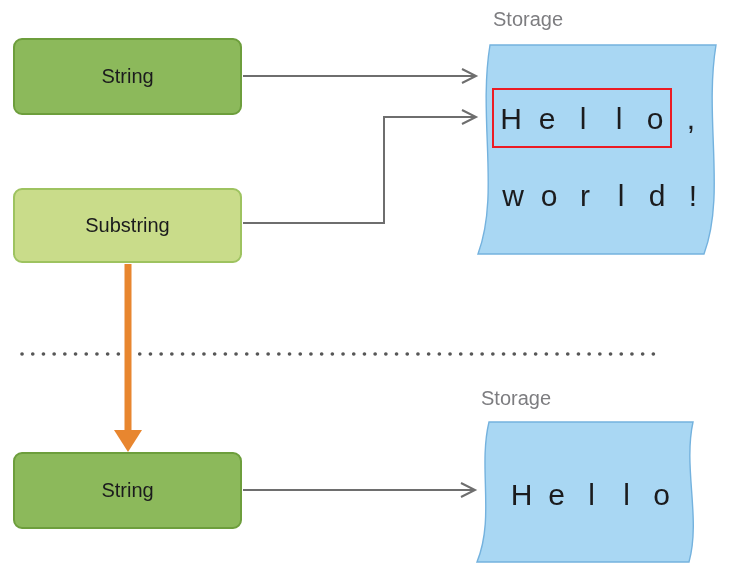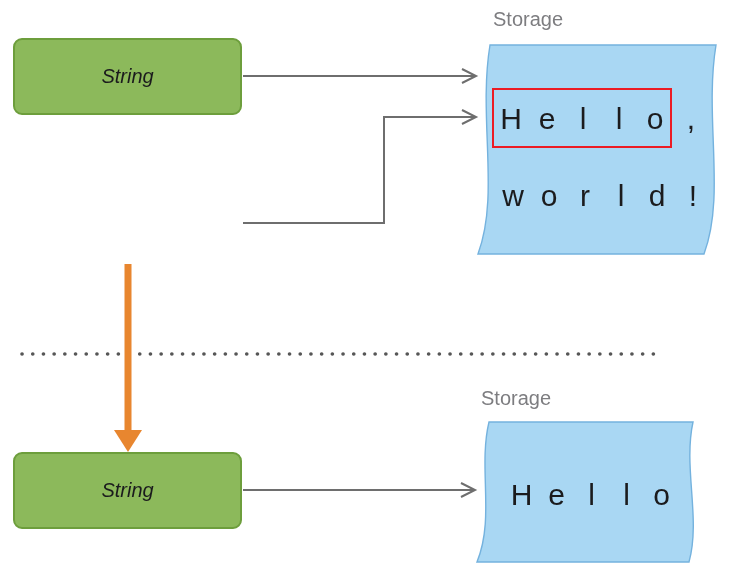--- a/index.html
+++ b/index.html
@@ -17,21 +17,21 @@
 
   .storage-shape{fill:var(--storage-fill);stroke:var(--storage-border);stroke-width:1.4;}
   .connector{stroke:var(--connector);stroke-width:2;fill:none;}
   .arrowhead{stroke:var(--connector);stroke-width:2;fill:none;stroke-linejoin:miter;}
   .divider-dots{stroke:var(--divider);stroke-width:3.6;fill:none;
     stroke-linecap:round;stroke-dasharray:0.1 10.6;}
   .orange-part{fill:var(--orange);stroke:none;}
 
   .node-box{position:absolute;left:13px;width:229px;border-radius:9px;
     display:flex;align-items:center;justify-content:center;
-    font-size:20px;color:var(--text);box-sizing:border-box;font-style:italic;}
+    font-size:20px;color:var(--text);box-sizing:border-box;}
   .string-box{background:var(--string-fill);border:2px solid var(--string-border);}
   .substring-box{background:var(--substring-fill);border:2px solid var(--substring-border);}
   #string-top{top:38px;height:77px;}
   #substring{top:188px;height:75px;}
   #string-bottom{top:452px;height:77px;}
 
   .storage-title{position:absolute;width:220px;
     font-size:20px;color:var(--label-gray);}
   #storage-title-top{left:493px;top:8px;}
   #storage-title-bottom{left:481px;top:387px;}
@@ -70,20 +70,23 @@
     <line class="divider-dots" x1="22" y1="354" x2="659" y2="354"></line>
 
     <rect class="orange-part" x="124.5" y="264" width="7" height="168"></rect>
     <polygon class="orange-part" points="114,430 142,430 128,452"></polygon>
   </svg>
 
   <div class="node-box string-box" id="string-top">
     <span>String</span>
   </div>
 
+  <div class="node-box substring-box" id="substring">
+    <span>Substring</span>
+  </div>
 
   <div class="node-box string-box" id="string-bottom">
     <span>String</span>
   </div>
 
   <div class="storage-title" id="storage-title-top">Storage</div>
   <div class="storage-title" id="storage-title-bottom">Storage</div>
 
   <div class="highlight-rect"></div>
 

